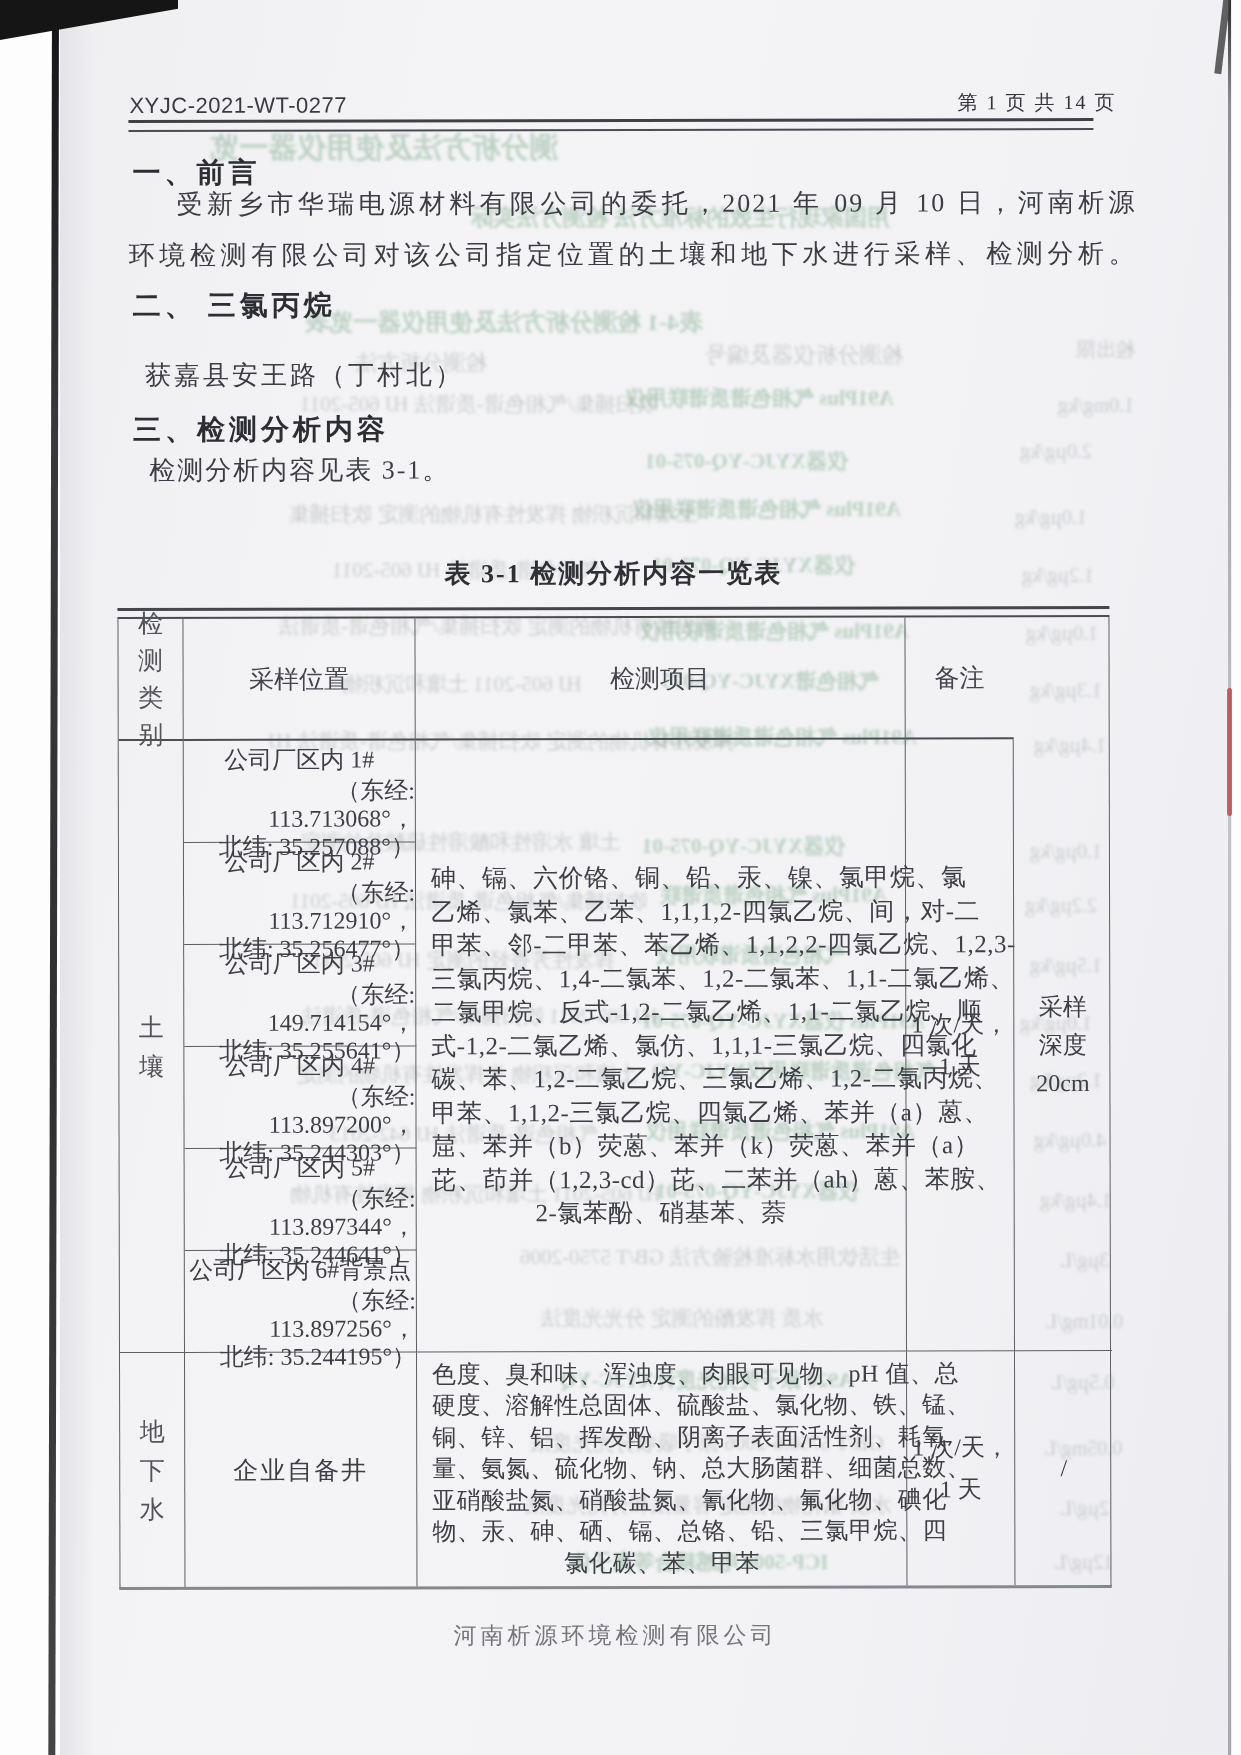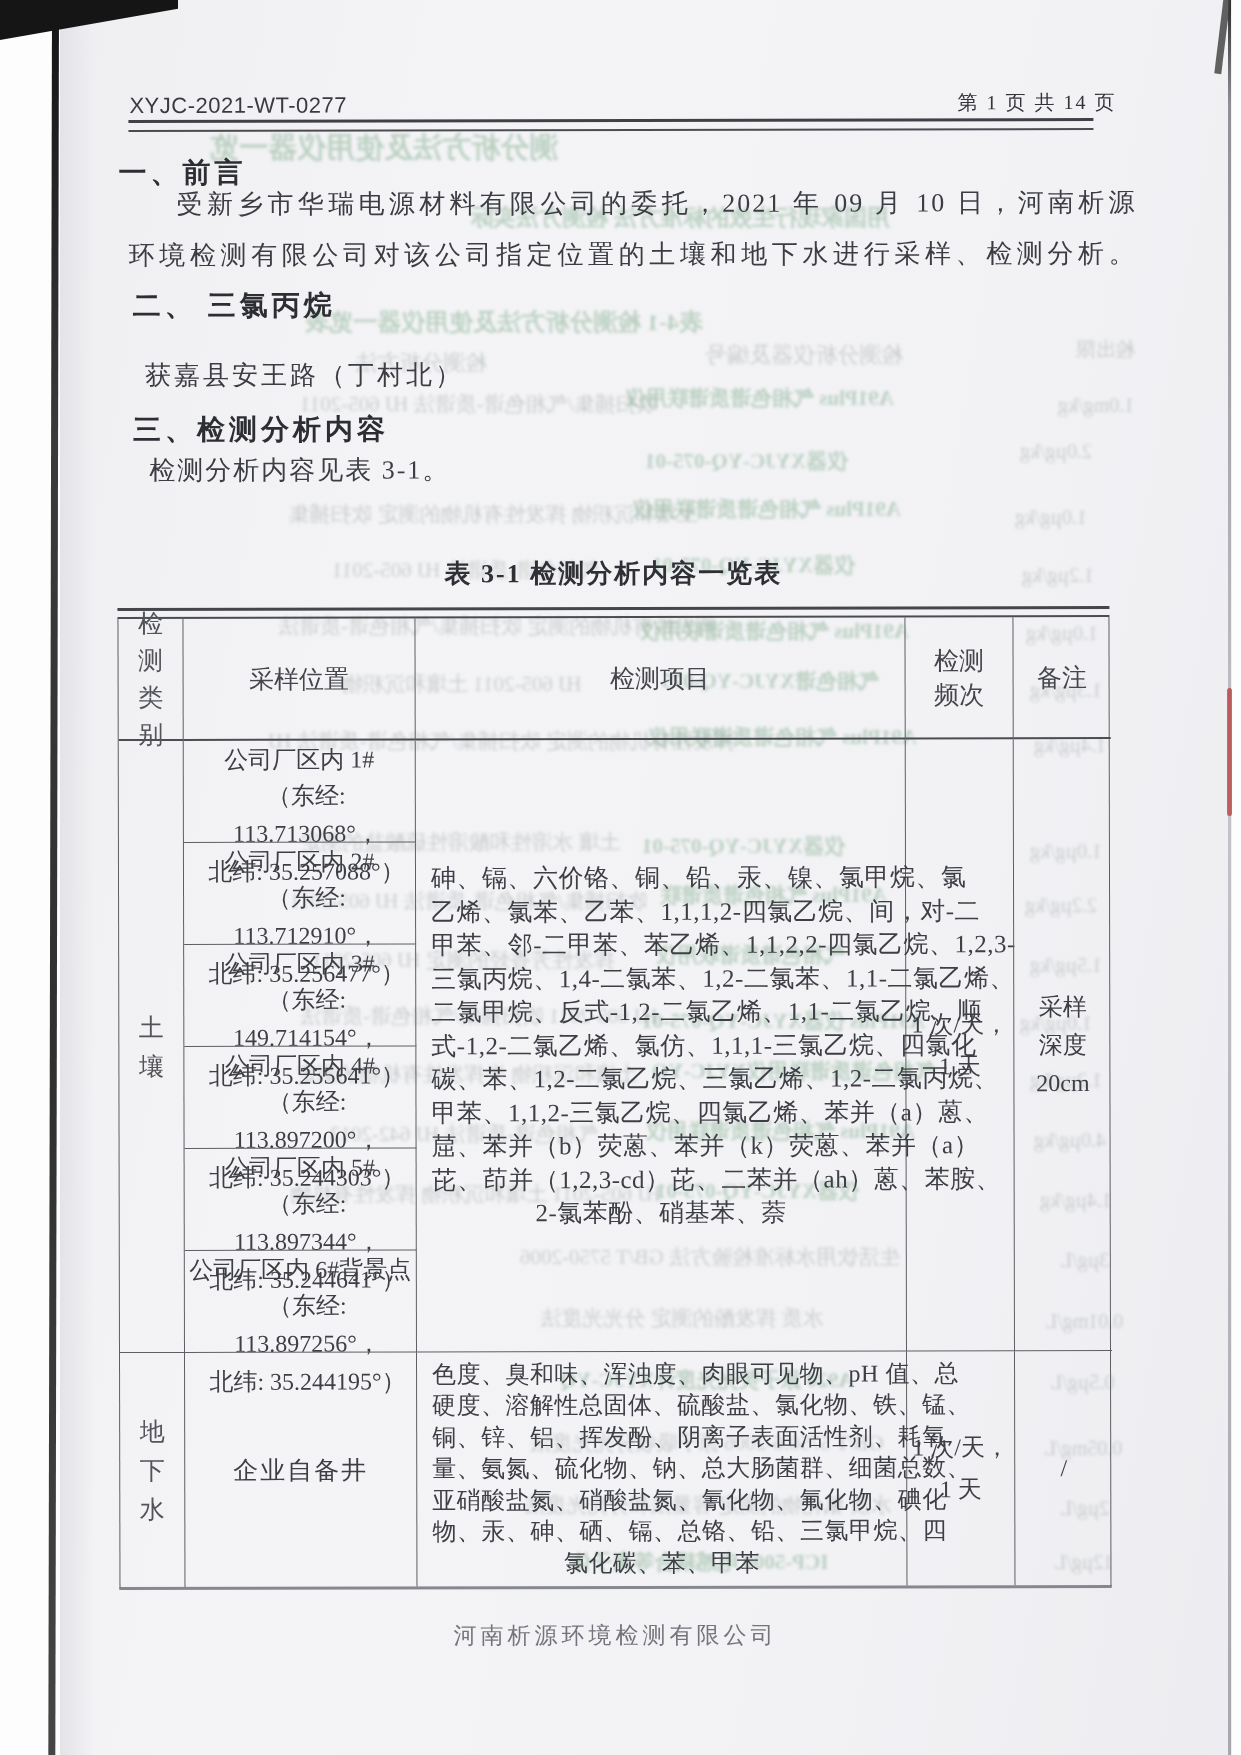--- a/index.html
+++ b/index.html
@@ -25,21 +25,21 @@
            transform:rotate(-0.12deg);}
   .abs{position:absolute;}
 
   .doc-no{left:131px;top:92px;font-family:"Liberation Sans","DejaVu Sans",sans-serif;
           font-size:22px;color:#3a3b41;letter-spacing:.5px;}
   .page-info{left:946px;top:90px;width:172px;text-align:right;font-size:20px;color:#33343a;letter-spacing:2px;}
   .header-rule{left:130px;top:119px;width:965px;height:7px;
           border-top:3px solid #3f4147;border-bottom:2px solid #4a4c52;}
 
   .h-sec{font-size:28px;font-weight:bold;color:#2d2e34;letter-spacing:4px;}
-  .s1-title{left:120px;top:153px;}
+  .s1-title{left:134px;top:153px;}
   .s2-title{left:134px;top:286px;}
   .s3-title{left:134px;top:410px;}
   .body-line{font-size:26px;letter-spacing:2px;width:1008px;
              text-align:justify;text-align-last:justify;text-justify:inter-character;}
   .para1{left:130px;top:186px;padding-left:48px;width:960px;}
   .para2{left:130px;top:237px;}
   .address{left:146px;top:357px;font-size:26px;letter-spacing:3px;}
   .note3{left:150px;top:452px;font-size:26px;letter-spacing:2px;}
 
   .tbl-title{left:118px;top:556px;width:992px;text-align:center;
@@ -61,21 +61,21 @@
   .vstack span{line-height:27px;display:block;}
   .cat{color:#53545b;font-size:25px;}
   .cat span{line-height:30px;}
   .cat-gap span{line-height:33px;margin:3px 0;}
   .freq{gap:14px;font-size:24px;}
   .freq div{line-height:28px;}
   .notec{gap:10px;font-size:24px;}
   .notec div{line-height:28px;}
   .loc{justify-content:flex-start;align-items:stretch;padding-top:2px;}
   .loc-name{text-align:center;line-height:34px;font-size:24px;}
-  .loc-line{text-align:center;padding-left:14px;line-height:38px;font-size:24px;}
+  .loc-line{text-align:right;padding-left:14px;line-height:28px;font-size:24px;}
   .items{align-items:stretch;padding:0 15px;}
   .items .jl{font-size:25px;line-height:33.5px;text-align:justify;text-align-last:justify;
              text-justify:inter-character;letter-spacing:.5px;white-space:nowrap;}
   .items .cl{text-align:center;text-align-last:center;white-space:nowrap;}
   .gw-items .jl{line-height:31.5px;font-size:24px;}
   .gw-loc{font-size:25px;letter-spacing:2px;}
 
   .footer{left:118px;top:1620px;width:992px;text-align:center;font-size:23px;
           color:#73747c;letter-spacing:4px;}
 
@@ -183,24 +183,20 @@
       <div class="tbl">
 
         <div class="c hcell vstack cat">
           <span>检</span>
           <span>测</span>
           <span>类</span>
           <span>别</span>
         </div>
         <div class="c hcell">采样位置</div>
         <div class="c hcell">检测项目</div>
-        <div class="c hcell vstack">
-          <span>检测</span>
-          <span>频次</span>
-        </div>
         <div class="c hcell lastcol">备注</div>
 
         <div class="c cat cat-gap" style="grid-row:2/8;grid-column:1;">
           <span>土</span>
           <span>壤</span>
         </div>
 
         <div class="c loc" style="grid-row:2;grid-column:2;">
           <div class="loc-name">公司厂区内 1#</div>
           <div class="loc-line">（东经: 113.713068°，</div>

